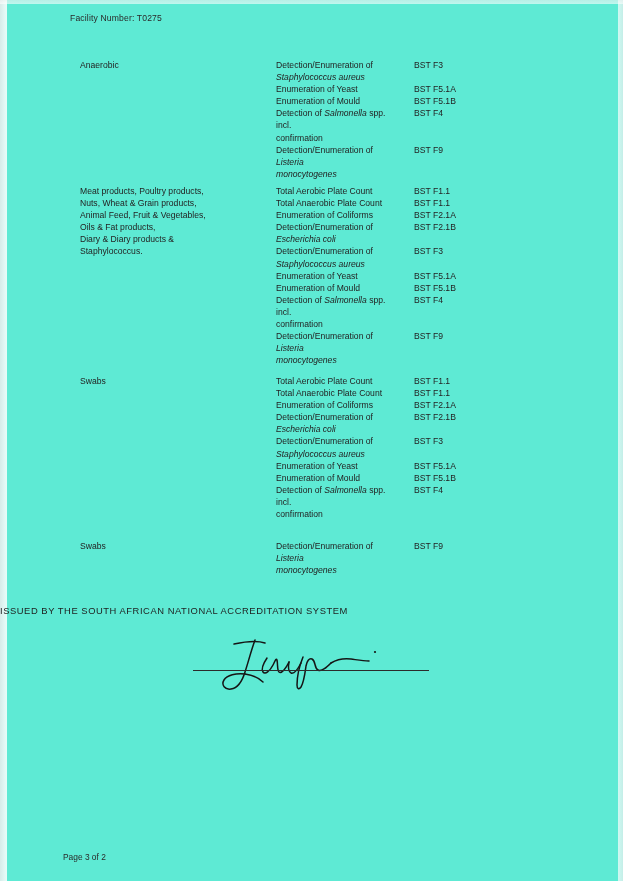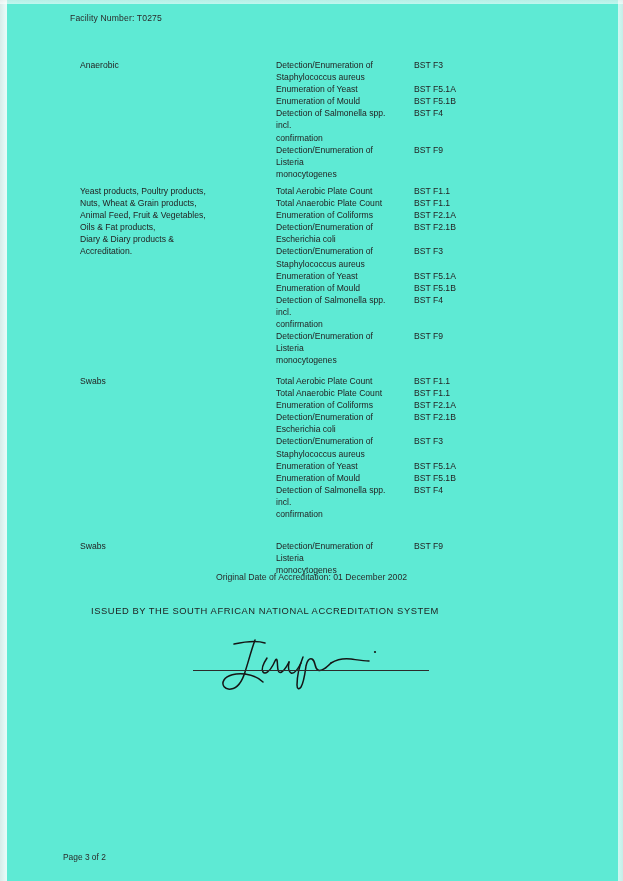--- a/index.html
+++ b/index.html
@@ -84,21 +84,21 @@
     position: relative;
     display: flex;
     align-items: flex-start;
   }
   .desc {
     width: 166px;
     font-size: 8.6px;
     line-height: 12.1px;
     color: #232323;
   }
-  .desc .it { }
+  .desc .it { font-style: italic; }
   .code {
     width: 120px;
     padding-left: 12px;
     font-size: 8.6px;
     line-height: 12.1px;
     color: #232323;
     white-space: nowrap;
   }
   .dline { display: block; padding-left: 40px; }
 
@@ -110,21 +110,21 @@
     text-align: center;
     font-size: 8.7px;
     color: #2b2b2b;
   }
 
   .issued {
     position: absolute;
     left: 0;
     top: 605px;
     width: 530px;
-    text-align: center;
+    text-align: left;
     font-size: 9.4px;
     letter-spacing: .55px;
     color: #1e1e1e;
   }
 
   .sig-block {
     position: absolute;
     left: 193px;
     top: 635px;
     width: 236px;
@@ -210,26 +210,26 @@
             <div class="desc">
               <span class="dline">Detection/Enumeration of <span class="it">Listeria</span></span>
               <span class="dline"><span class="it">monocytogenes</span></span>
             </div>
             <div class="code">BST F9</div>
           </div>
         </div>
       </div>
       <div class="section" style="position: absolute; left: 0px; top: 126px; width: 623px;">
         <div class="scope-cell">
-          <div class="scope-line">Yeast products, Poultry products,</div>
+          <div class="scope-line">Meat products, Poultry products,</div>
           <div class="scope-line">Nuts, Wheat &amp; Grain products,</div>
           <div class="scope-line">Animal Feed, Fruit &amp; Vegetables,</div>
           <div class="scope-line">Oils &amp; Fat products,</div>
           <div class="scope-line">Diary &amp; Diary products &amp;</div>
-          <div class="scope-line">Accreditation.</div>
+          <div class="scope-line">Staphylococcus.</div>
         </div>
         <div class="rows">
           <div class="row">
             <div class="desc">
               <span class="dline">Total Aerobic Plate Count</span>
             </div>
             <div class="code">BST F1.1</div>
           </div>
           <div class="row">
             <div class="desc">
@@ -352,21 +352,20 @@
             <div class="desc">
               <span class="dline">Detection/Enumeration of <span class="it">Listeria</span></span>
               <span class="dline"><span class="it">monocytogenes</span></span>
             </div>
             <div class="code">BST F9</div>
           </div>
         </div>
       </div>
     </div>
 
-  <div class="orig-date">Original Date of Accreditation: 01 December 2002</div>
 
   <div class="issued">ISSUED BY THE SOUTH AFRICAN NATIONAL ACCREDITATION SYSTEM</div>
 
   <div class="sig-block">
     <svg class="sig-svg" width="236" height="58" viewBox="0 0 236 58">
       <g fill="none" stroke="#151515" stroke-width="1.5" stroke-linecap="round" stroke-linejoin="round">
         <path d="M41 9 C 55 6, 66 6, 72 8"></path>
         <path d="M62 5 C 58 16, 55 28, 52 37 C 49 47, 45 53, 38 54 C 32 55, 28 50, 31 45 C 34 40, 43 38, 52 39"></path>
         <path d="M52 39 C 60 40, 66 43, 70 47"></path>
         <path d="M74 23 C 70 29, 68 34, 70 37 C 72 40, 77 36, 80 30 C 82 26, 83 23, 84 25 C 85 30, 84 35, 86 37 C 89 39, 93 33, 96 27"></path>

